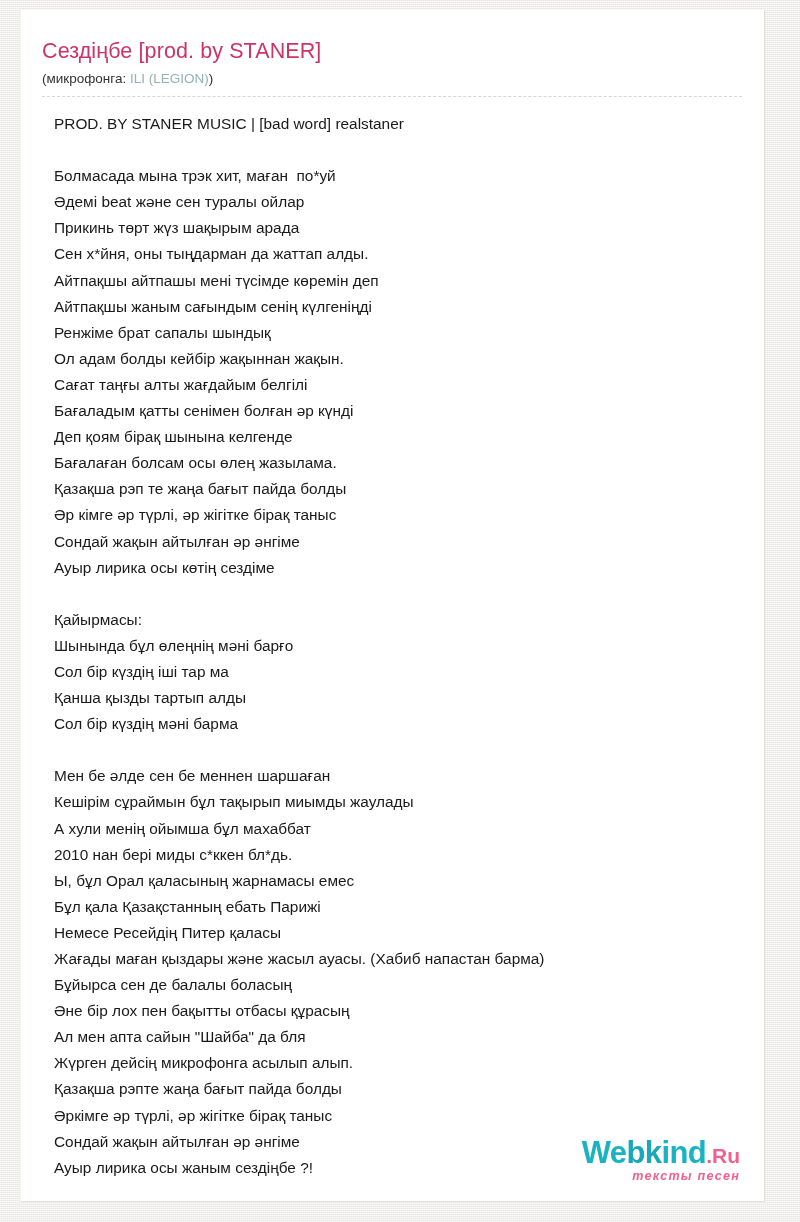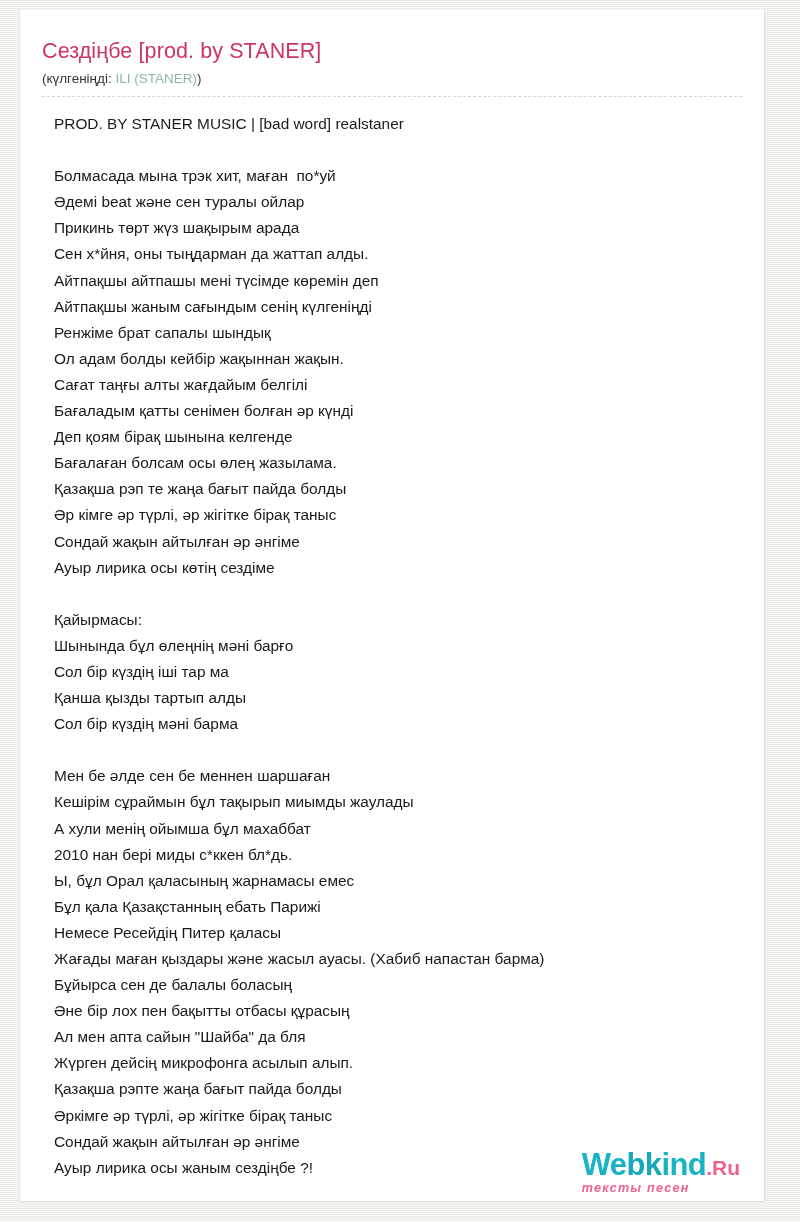--- a/index.html
+++ b/index.html
@@ -65,22 +65,22 @@
     line-height: 26.1px;
     color: #1a1a1a;
     white-space: pre-wrap;
     word-wrap: break-word;
     margin: 12px;
     font-family: "Liberation Sans", sans-serif;
   }
   .logo-wrap {
     position: absolute;
     right: 24px;
-    bottom: 6px;
-    text-align: left;
+    bottom: 18px;
+    text-align: right;
     line-height: 1;
     user-select: none;
   }
   .logo-main {
     font-size: 31px;
     font-weight: bold;
     letter-spacing: -0.6px;
     white-space: nowrap;
     font-family: "Liberation Sans", sans-serif;
   }
@@ -102,21 +102,21 @@
 <body>
 
 <div class="page-bg"></div>
 
 <div class="content-panel">
   <div class="inner">
 
     <h1 class="song-title">Сездіңбе [prod. by STANER]</h1>
 
     <div class="artist-line">
-      <span>(күлгеніңді: </span><a class="artist-link" href="#">ILI (STANER)</a><span>)</span>
+      <span>(микрофонга: </span><a class="artist-link" href="#">ILI (LEGION)</a><span>)</span>
     </div>
 
     <div class="lyrics">PROD. BY STANER MUSIC | [bad word] realstaner
 
 Болмасада мына трэк хит, маған  по*уй
 Әдемі beat және сен туралы ойлар
 Прикинь төрт жүз шақырым арада
 Сен х*йня, оны тыңдарман да жаттап алды.
 Айтпақшы айтпашы мені түсімде көремін деп
 Айтпақшы жаным сағындым сенің күлгеніңді

